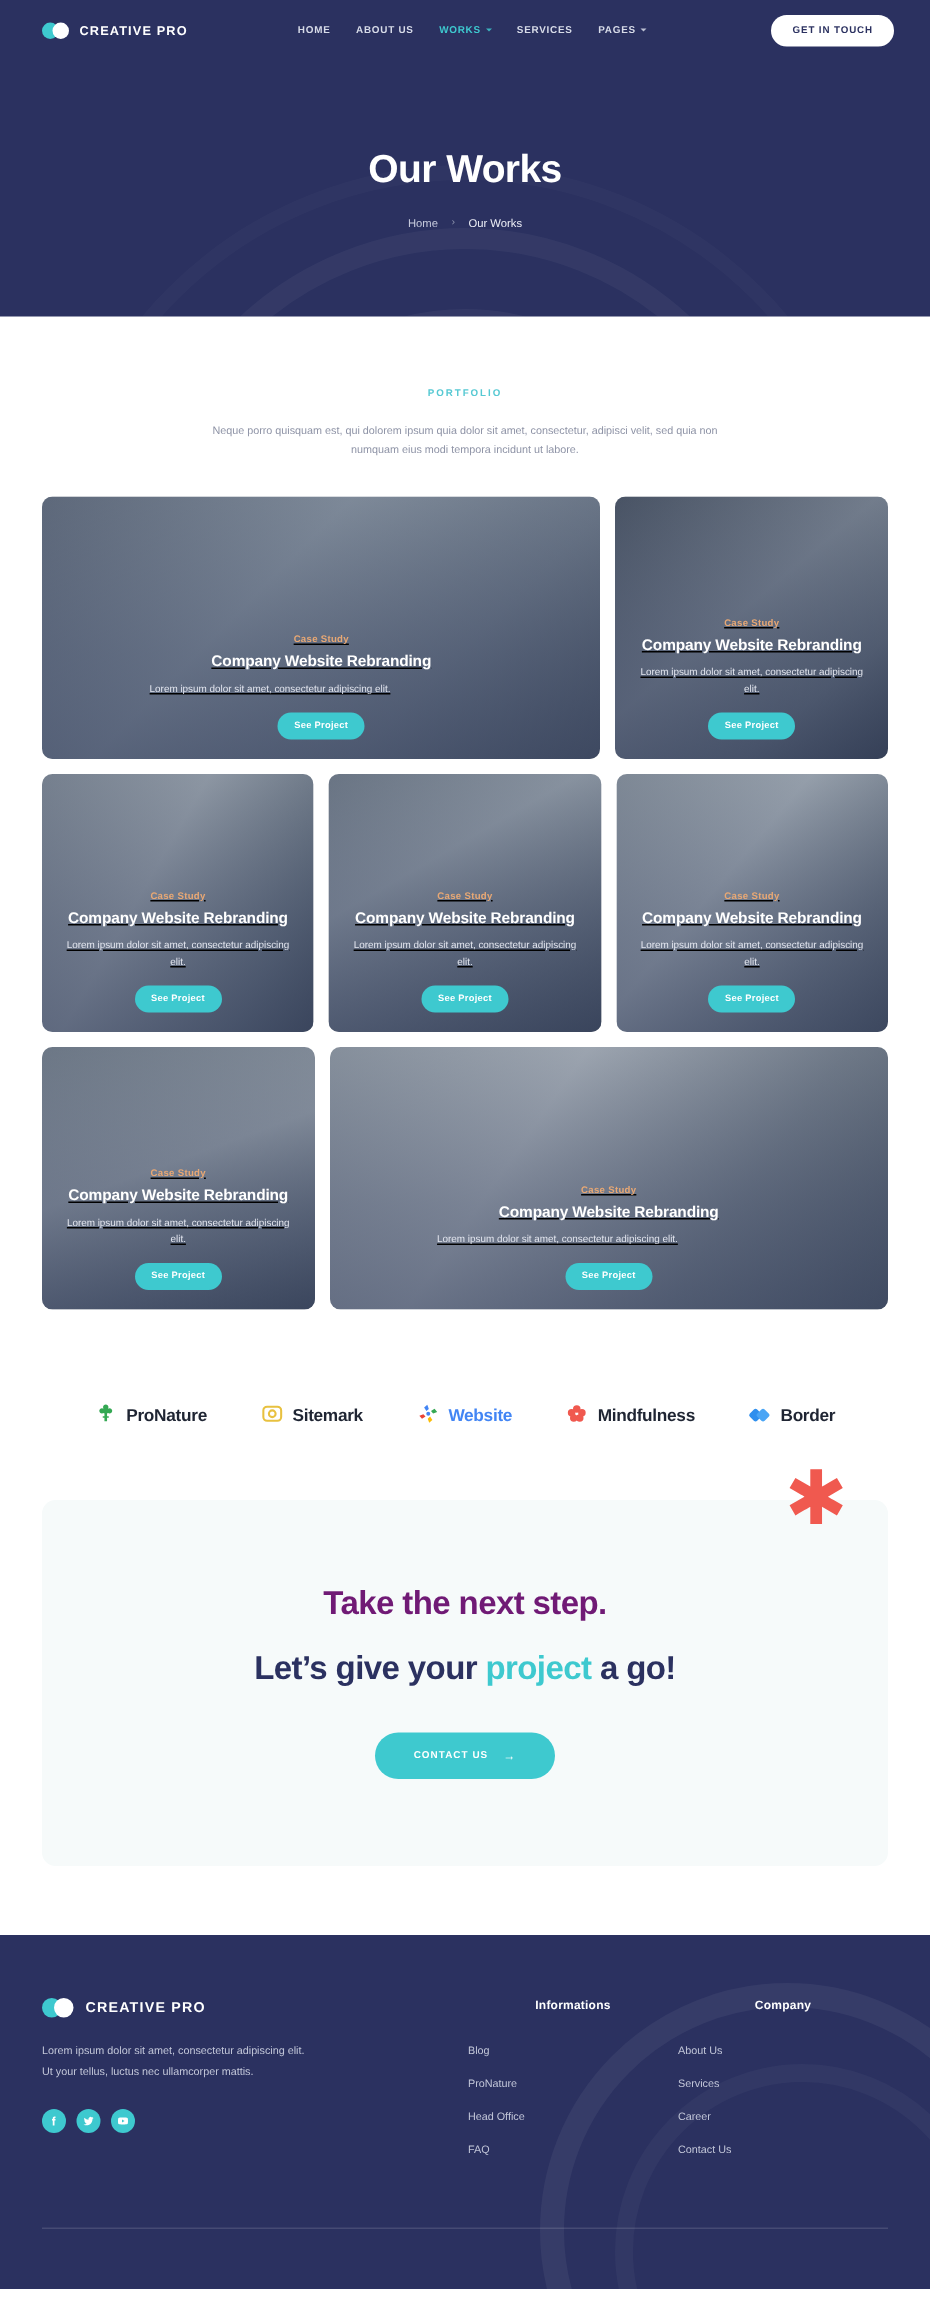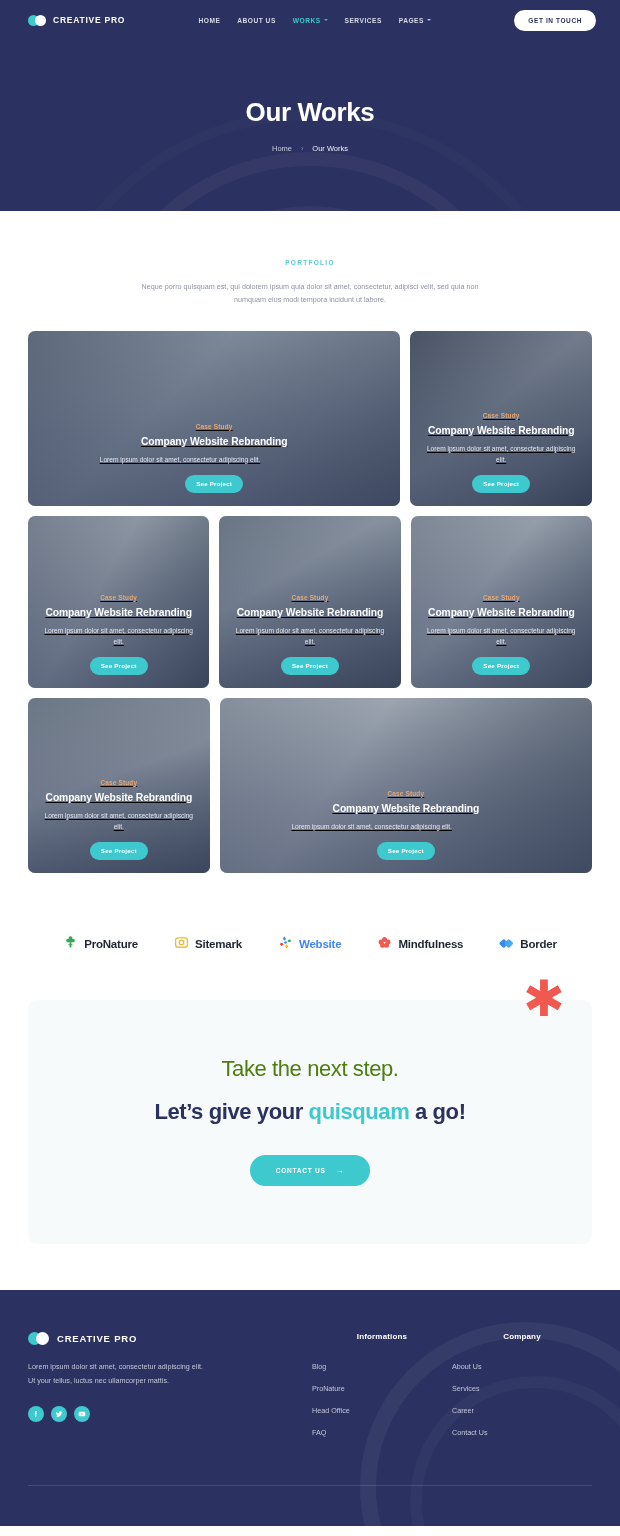--- a/index.html
+++ b/index.html
@@ -161,21 +161,21 @@
   .cta-wrap { position:relative; padding:0 28px 46px; }
   .cta-aster {
     position:absolute; right:55px; top:-26px; z-index:4;
     color:#f0594f; font-size:50px; line-height:1; font-weight:bold;
     font-family:"DejaVu Sans", sans-serif;
   }
   .cta-panel {
     position:relative; background:#f6fafa; border-radius:9px;
     padding:56px 20px 58px; text-align:center;
   }
-  .cta-l1 { font-size:22px; font-weight:normal; color:#4d7c0f; letter-spacing:-0.4px; }
+  .cta-l1 { font-size:22px; font-weight:bold; color:#701a75; letter-spacing:-0.4px; }
   .cta-l2 { margin-top:17px; font-size:22px; font-weight:bold; color:#2b3160; letter-spacing:-0.4px; }
   .cta-l2 .hl { color:#3ec9cf; }
   .btn-contact {
     margin-top:30px; display:inline-flex; align-items:center; gap:10px;
     background:#3ec9cf; color:#ffffff;
     font-size:6.6px; font-weight:bold; letter-spacing:0.7px;
     border:none; border-radius:30px; padding:11px 26px; cursor:pointer;
   }
   .btn-contact .arrow { font-size:8px; font-weight:normal; }
 
@@ -414,21 +414,21 @@
     </svg>
     <span class="logo-text">Border</span>
   </div>
 </div>
 
 <div class="cta-wrap">
   <div class="cta-aster">✱</div>
   <div class="cta-panel">
     <div class="cta-l1">Take the next step.</div>
     <div class="cta-l2">
-      <span>Let’s give your </span><span class="hl">quisquam</span><span> a go!</span>
+      <span>Let’s give your </span><span class="hl">project</span><span> a go!</span>
     </div>
     <button class="btn-contact">
       <span>CONTACT US</span>
       <span class="arrow">→</span>
     </button>
   </div>
 </div>
 
 <div class="footer">
   <div class="f-arc b1"></div>

